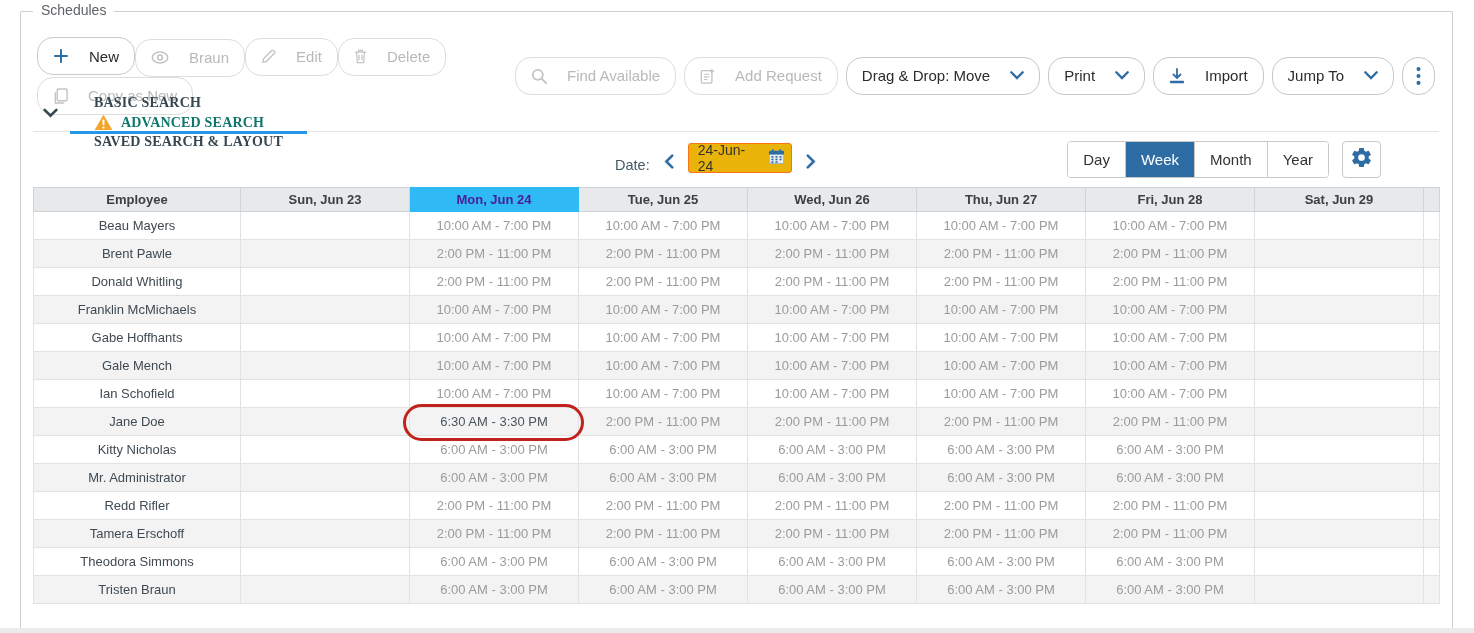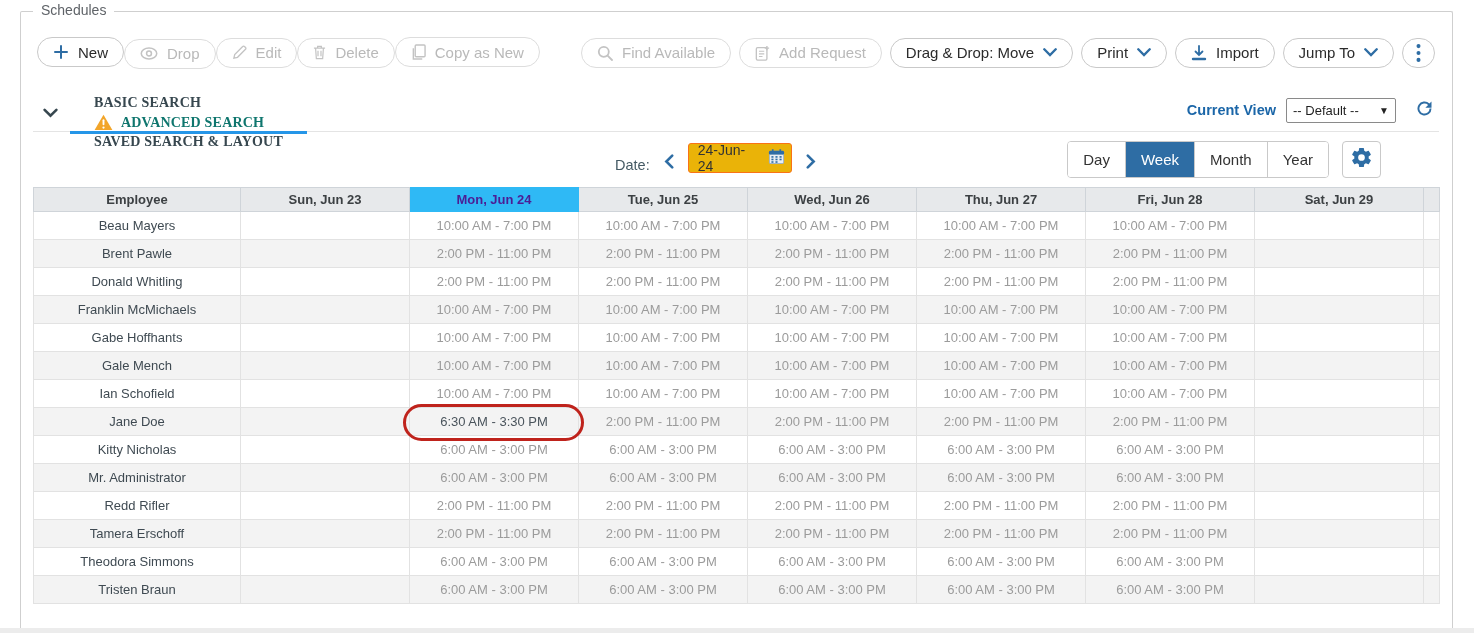--- a/index.html
+++ b/index.html
@@ -8,21 +8,21 @@
 
   
   #frame { position:absolute; left:20px; top:11px; width:1433px; height:640px;
            border:1px solid #cfcfcf; border-bottom:none; border-radius:2px; }
   #frame-legend { position:absolute; left:12px; top:-10px; background:#fff; padding:0 8px;
                   font-size:14px; color:#5f6368; }
 
   
   #toolbar { position:absolute; left:37px; top:37px; width:1398px; display:flex; gap:8px; align-items:center; }
   #toolbar-right { margin-left:auto; display:flex; gap:8px; align-items:center; }
-  .tbtn { display:inline-flex; align-items:center; gap:9px; height:30px; padding:0 15px;
+  .tbtn { display:inline-flex; align-items:center; gap:20px; height:38px; padding:0 15px;
           background:#fff; border:1px solid #c9c9c9; border-radius:16px; font-size:15px;
           font-family:inherit; cursor:pointer; white-space:nowrap; }
   .tbtn .lbl { color:#2b2b2b; }
   .tbtn .icon { display:inline-flex; align-items:center; color:#2e6da4; }
   .tbtn.disabled { border-color:#ddd; cursor:default; }
   .tbtn.disabled .lbl { color:#b9b9b9; }
   .tbtn.disabled .icon { color:#c3c3c3; }
   .tbtn.kebab { padding:0 13px; }
 
   
@@ -91,21 +91,21 @@
             </svg>
           </span>
           <span class="lbl">New</span>
         </button><button class="tbtn disabled">
           <span class="icon">
             <svg viewBox="0 0 20 14" width="18" height="13">
               <ellipse cx="10" cy="7" rx="8.6" ry="6" fill="none" stroke="currentColor" stroke-width="1.7"></ellipse>
               <circle cx="10" cy="7" r="2.7" fill="none" stroke="currentColor" stroke-width="1.7"></circle>
             </svg>
           </span>
-          <span class="lbl">Drop</span>
+          <span class="lbl">Braun</span>
         </button><button class="tbtn disabled">
           <span class="icon">
             <svg viewBox="0 0 16 16" width="15" height="15">
               <path d="M2 14l.9-3.9L11.4 1.6a1.3 1.3 0 0 1 1.9 0l1.1 1.1a1.3 1.3 0 0 1 0 1.9L5.9 13.1 2 14z" fill="none" stroke="currentColor" stroke-width="1.4"></path>
             </svg>
           </span>
           <span class="lbl">Edit</span>
         </button><button class="tbtn disabled">
           <span class="icon">
             <svg viewBox="0 0 14 16" width="13" height="15">
@@ -206,34 +206,20 @@
               <rect x="9" y="5.6" width="2" height="6.2" rx="1" fill="#fff"></rect>
               <circle cx="10" cy="14.4" r="1.2" fill="#fff"></circle>
             </svg>
           </span>
           <span>ADVANCED SEARCH</span>
         </div>
         <div class="tab">
           <span>SAVED SEARCH &amp; LAYOUT</span>
         </div>
       </div>
-    <div id="current-view-wrap">
-      <span id="current-view-label">Current View</span>
-      <div id="current-view-select">
-        <span>-- Default --</span>
-        <span class="sel-arrow">▼</span>
-      </div>
-      <span id="refresh-btn">
-        <span class="icon">
-          <svg viewBox="0 0 24 24" width="21" height="21">
-              <path fill="currentColor" d="M17.65 6.35A8 8 0 1 0 20 12h-2.2a5.8 5.8 0 1 1-1.7-4.1L13 11h7V4l-2.35 2.35z"></path>
-            </svg>
-        </span>
-      </span>
-    </div>
   </div>
 
   <div id="date-row">
     <div id="date-group">
       <span id="date-label">Date:</span>
       <span class="nav-chev">
         <span class="icon">
           <svg viewBox="0 0 9 14" width="10" height="15">
               <path d="M7.5 1.5L2 7l5.5 5.5" fill="none" stroke="currentColor" stroke-width="2.4" stroke-linecap="round"></path>
             </svg>

